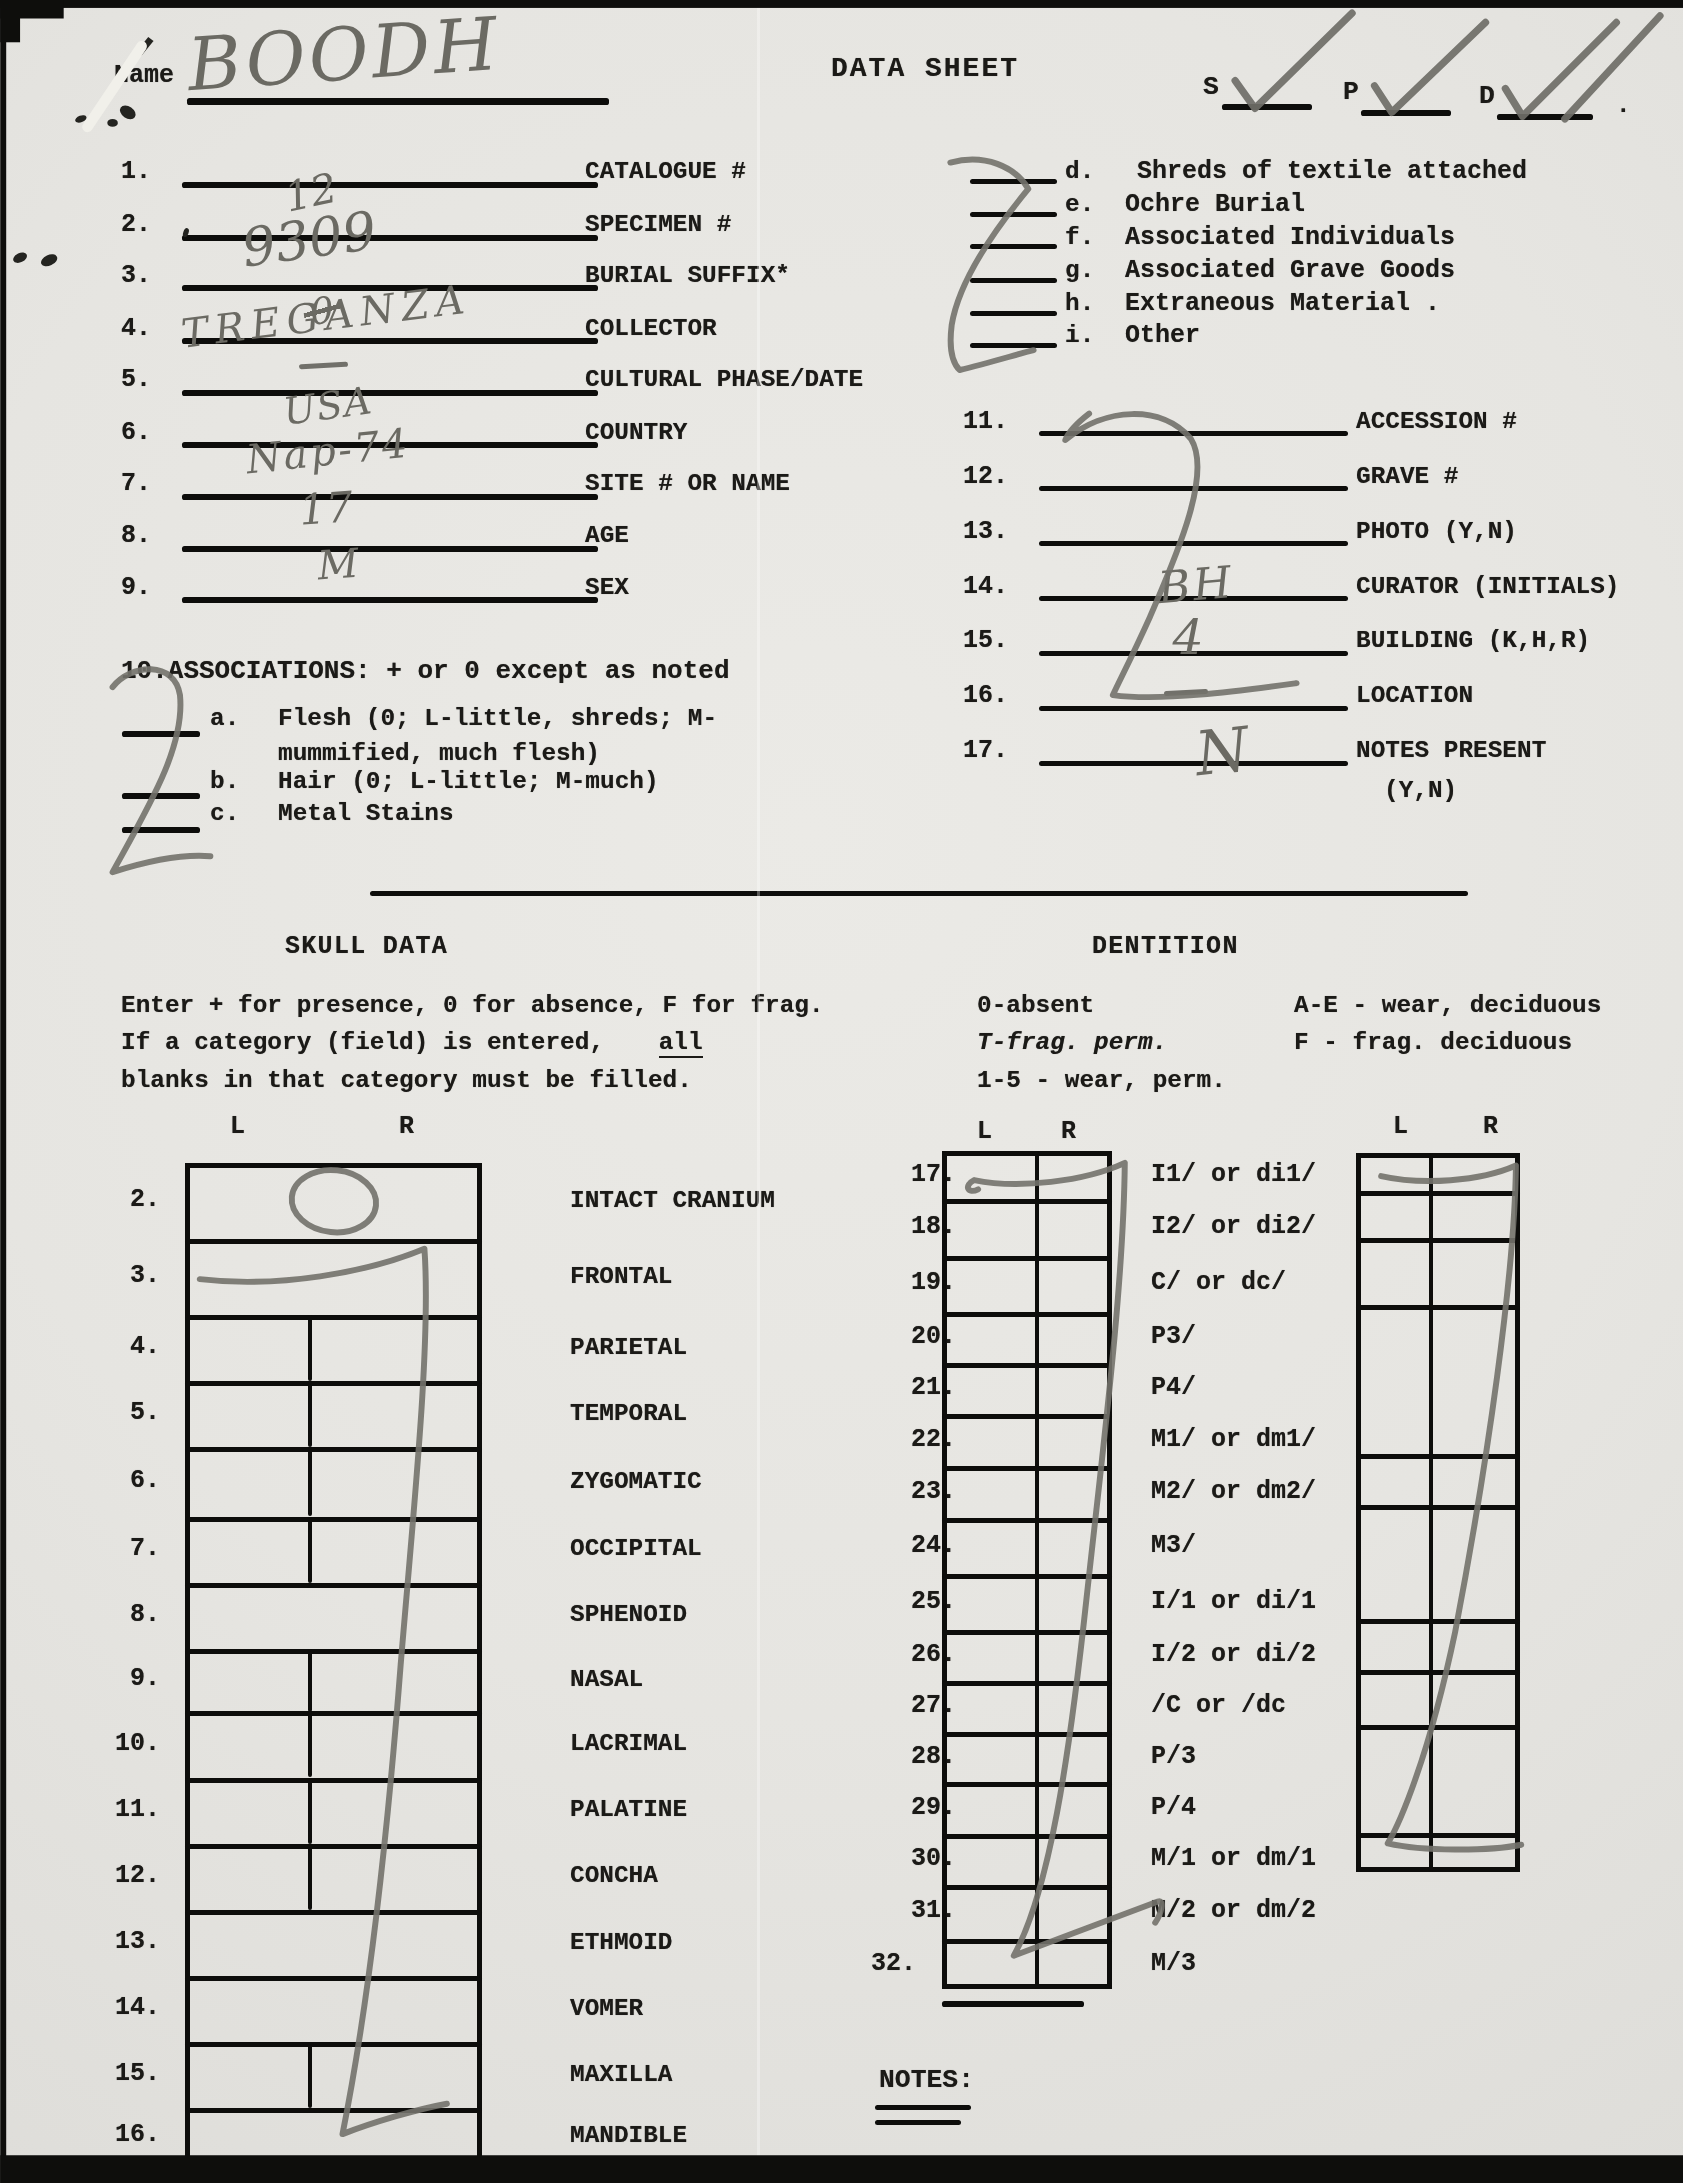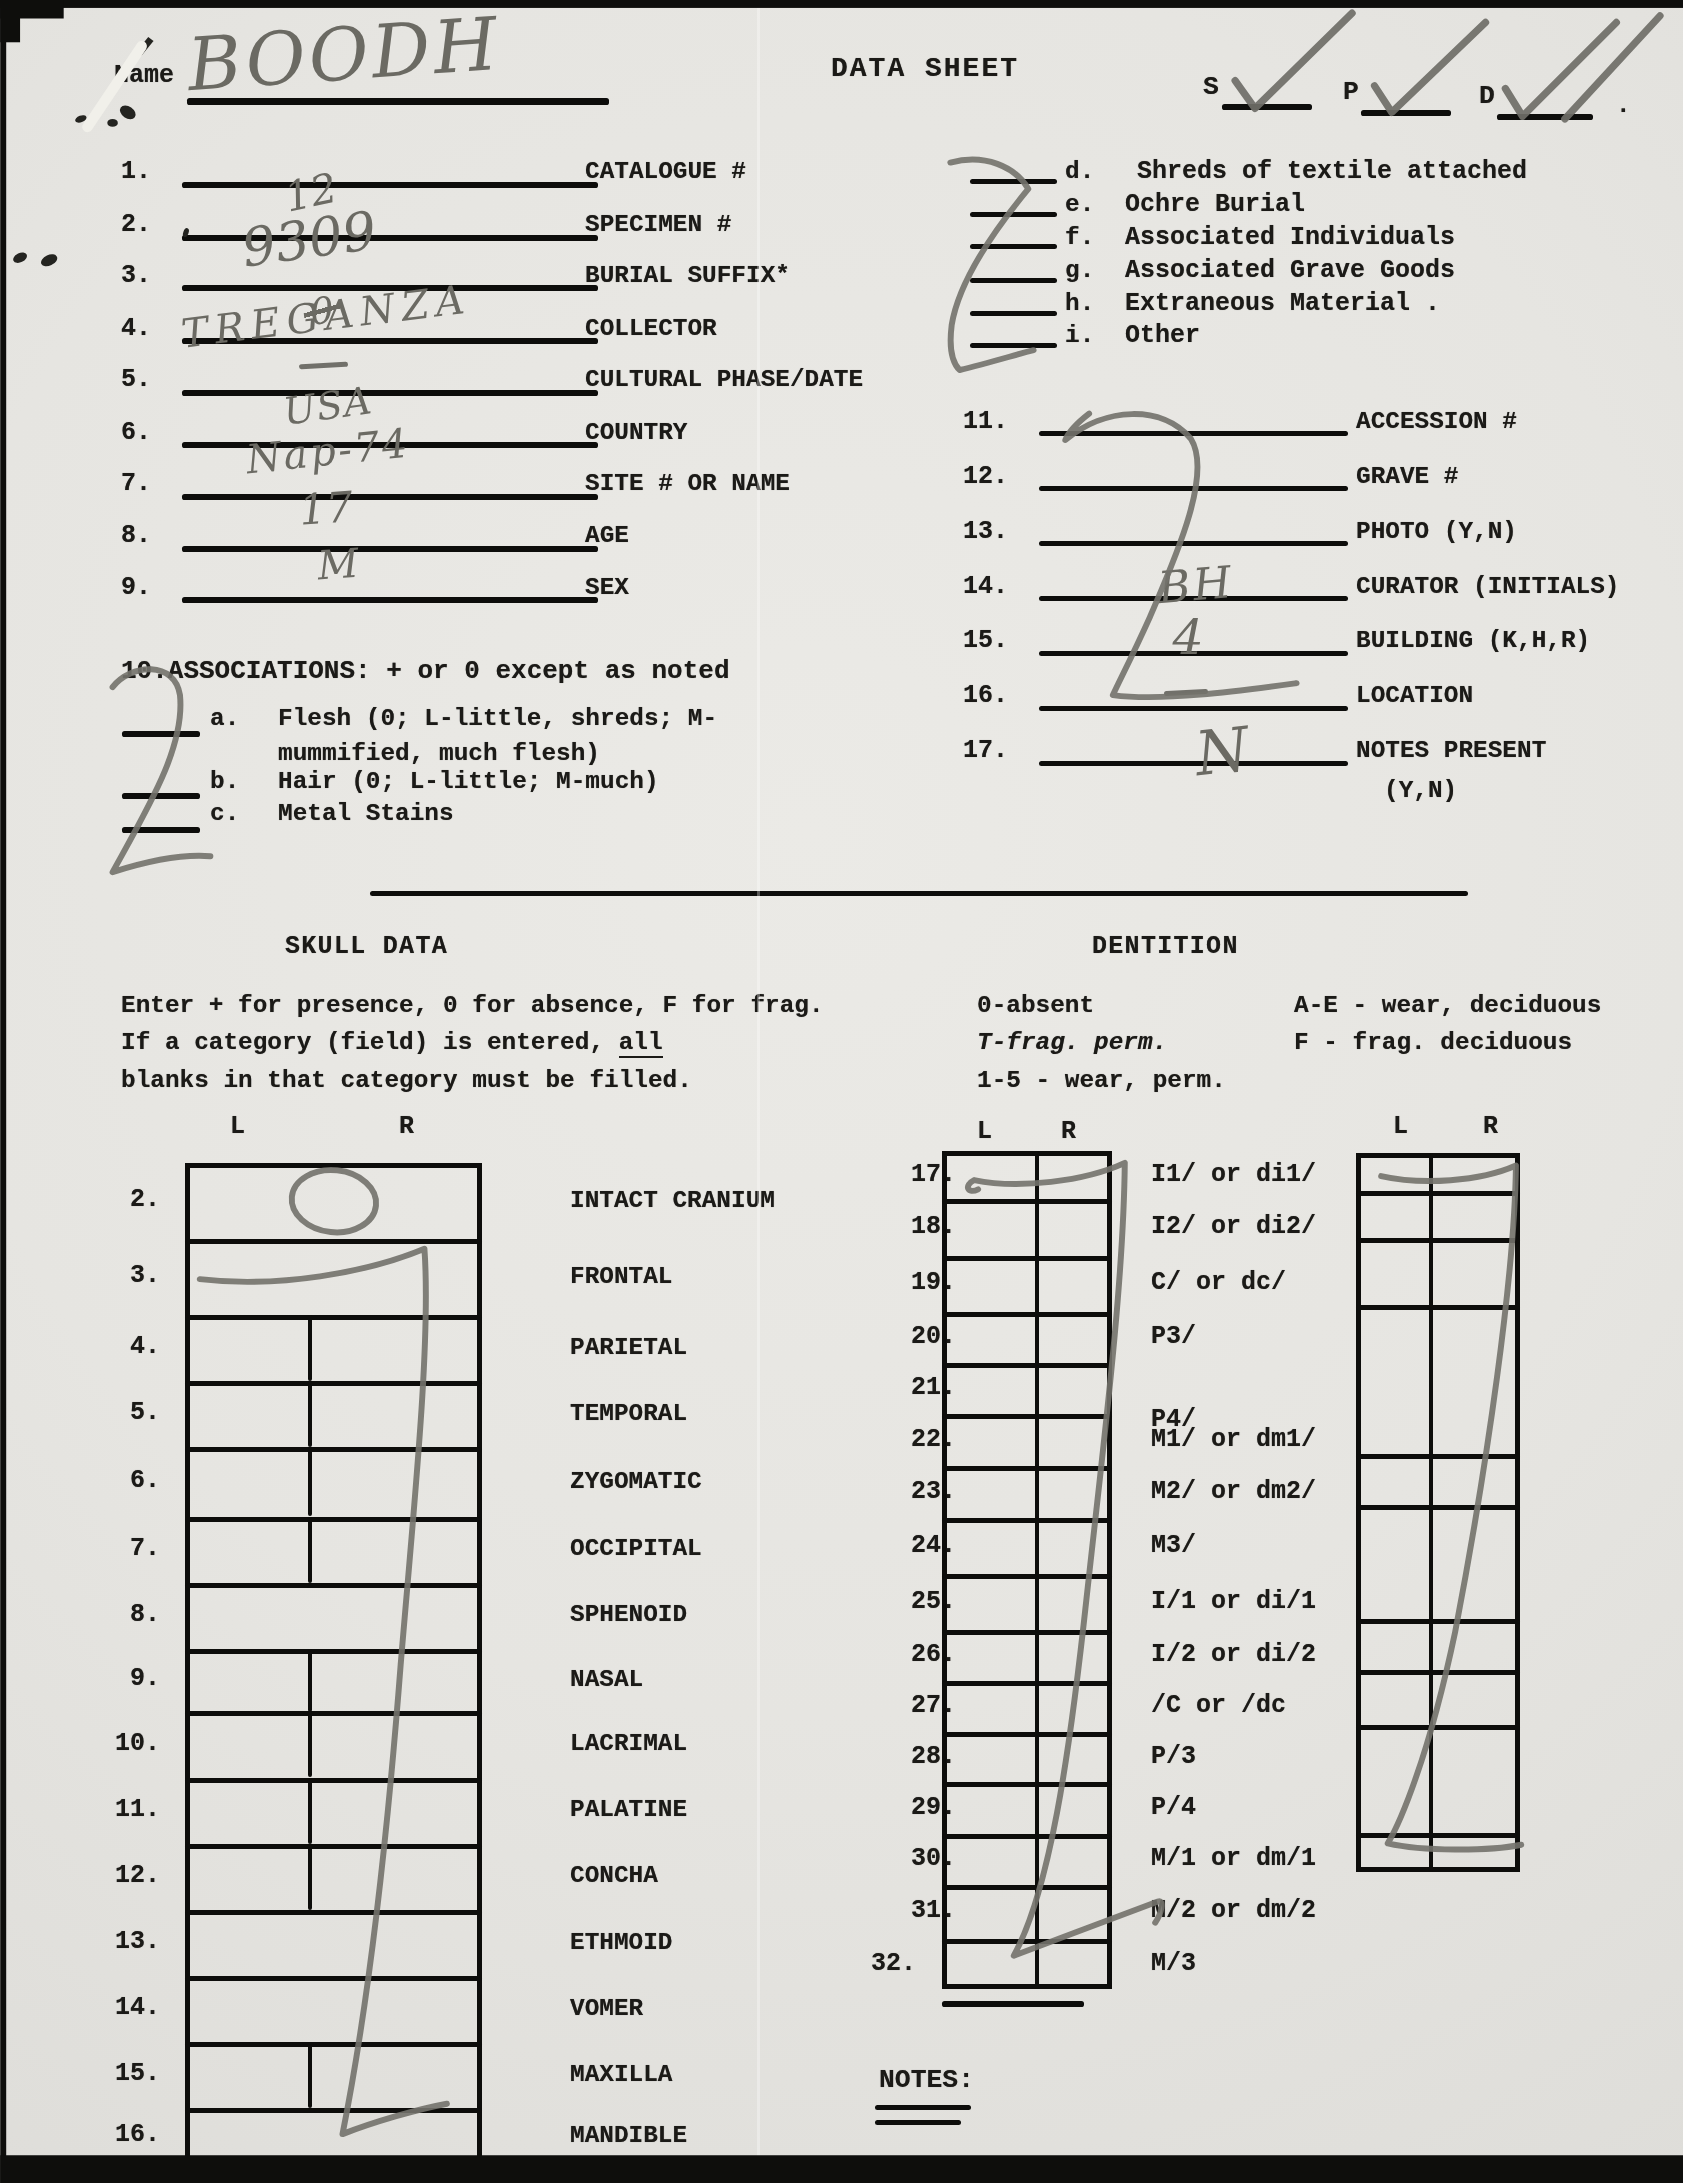--- a/index.html
+++ b/index.html
@@ -6,21 +6,21 @@
   #page{position:relative;width:1684px;height:2183px;overflow:hidden;
         background:radial-gradient(circle at 48% 38%, #ebeae6 0%, #e6e5e1 55%, #deddd9 100%);
         font-family:"Liberation Mono","DejaVu Sans Mono",monospace;}
   .t{position:absolute;font-weight:700;font-size:24.4px;line-height:1.05;color:#1b1a17;
      white-space:nowrap;text-shadow:0 0 0.7px rgba(25,24,20,.6);}
   .hw{position:absolute;font-family:"DejaVu Serif","Liberation Serif",serif;font-style:italic;
       color:#6b6a63;white-space:nowrap;transform:translate(-50%,-50%);line-height:1;}
   .ul{position:absolute;background:#0d0d0b;border-radius:2.6px;}
   .pl{position:absolute;background:#71706a;border-radius:2.6px;}
   .strike0{background:linear-gradient(171deg,transparent 44%,#6b6a63 44%,#6b6a63 55%,transparent 55%);padding:0 6.6px;}
-  .u2{border-bottom:2.6px solid #1b1a17;}
+  .u2{border-bottom:2.6px solid #1b1a17;margin-left:40px;}
   svg{position:absolute;left:0;top:0;}
   .crease{position:absolute;top:0;height:2183px;width:3.3px;background:rgba(255,255,255,.32);}
 </style>
 </head>
 <body>
 
 <div id="page">
 
   <span class="t" style="left:114px;top:63px;font-size:25px;">Name</span>
   <div class="ul" style="left:187px;top:98px;width:422px;height:7.3px;"></div>
@@ -233,21 +233,21 @@
       <div class="t" style="left: 1061px; top: 1119px; font-size: 25px;">R</div>
       <div class="t" style="left: 871px; top: 1162px; width: 85px; text-align: right; font-size: 25px;">17.</div>
       <div class="t" style="left: 1151px; top: 1162px; font-size: 25px;">I1/ or di1/</div>
       <div class="t" style="left: 871px; top: 1214px; width: 85px; text-align: right; font-size: 25px;">18.</div>
       <div class="t" style="left: 1151px; top: 1214px; font-size: 25px;">I2/ or di2/</div>
       <div class="t" style="left: 871px; top: 1270px; width: 85px; text-align: right; font-size: 25px;">19.</div>
       <div class="t" style="left: 1151px; top: 1270px; font-size: 25px;">C/  or dc/</div>
       <div class="t" style="left: 871px; top: 1324px; width: 85px; text-align: right; font-size: 25px;">20.</div>
       <div class="t" style="left: 1151px; top: 1324px; font-size: 25px;">P3/</div>
       <div class="t" style="left: 871px; top: 1375px; width: 85px; text-align: right; font-size: 25px;">21.</div>
-      <div class="t" style="left: 1151px; top: 1375px; font-size: 25px; margin-top: 32px;">P4/</div>
+      <div class="t" style="left: 1151px; top: 1375px; font-size: 25px;">P4/</div>
       <div class="t" style="left: 871px; top: 1427px; width: 85px; text-align: right; font-size: 25px;">22.</div>
       <div class="t" style="left: 1151px; top: 1427px; font-size: 25px;">M1/ or dm1/</div>
       <div class="t" style="left: 871px; top: 1479px; width: 85px; text-align: right; font-size: 25px;">23.</div>
       <div class="t" style="left: 1151px; top: 1479px; font-size: 25px;">M2/ or dm2/</div>
       <div class="t" style="left: 871px; top: 1533px; width: 85px; text-align: right; font-size: 25px;">24.</div>
       <div class="t" style="left: 1151px; top: 1533px; font-size: 25px;">M3/</div>
       <div class="t" style="left: 871px; top: 1589px; width: 85px; text-align: right; font-size: 25px;">25.</div>
       <div class="t" style="left: 1151px; top: 1589px; font-size: 25px;">I/1 or di/1</div>
       <div class="t" style="left: 871px; top: 1642px; width: 85px; text-align: right; font-size: 25px;">26.</div>
       <div class="t" style="left: 1151px; top: 1642px; font-size: 25px;">I/2 or di/2</div>

